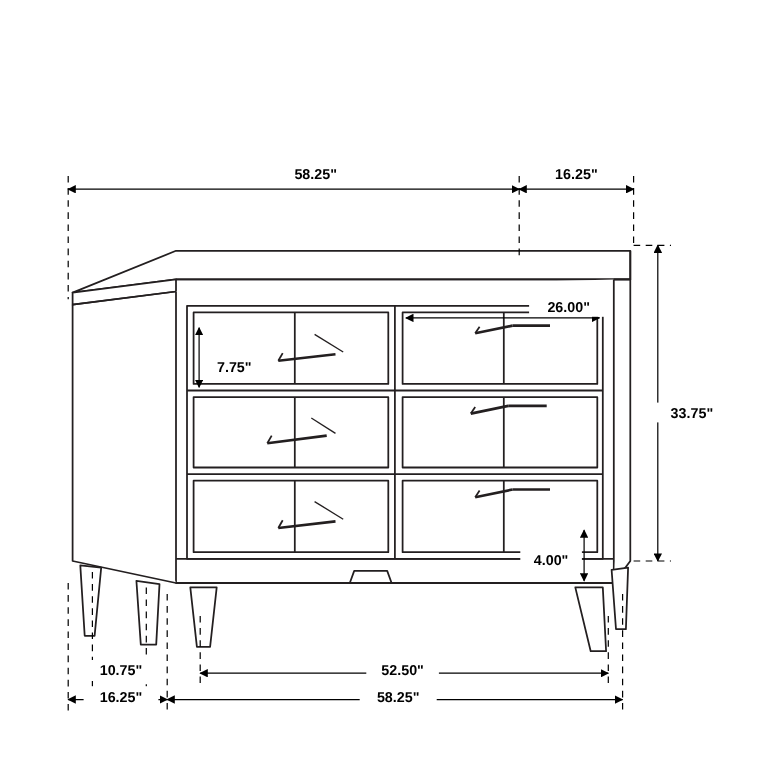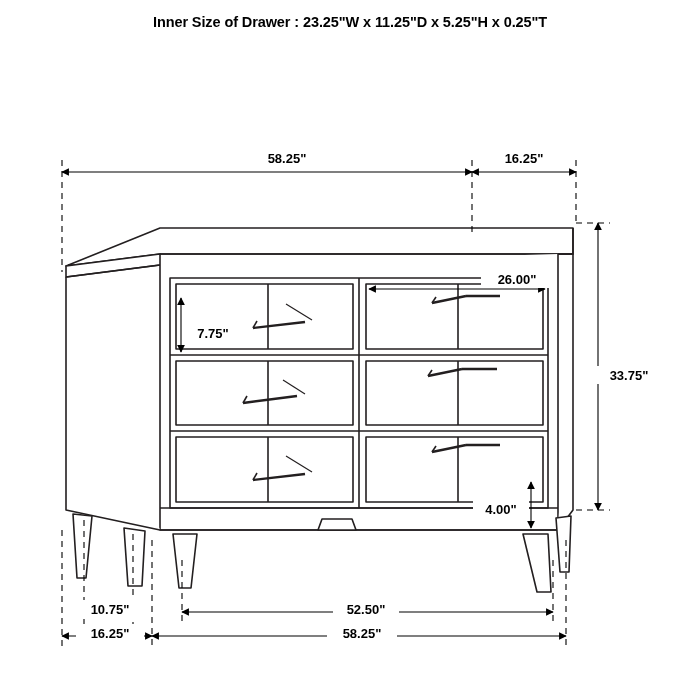--- a/index.html
+++ b/index.html
@@ -41,21 +41,20 @@
     font-size: 13px;
     font-weight: bold;
     fill: #000000;
   }
 </style>
 </head>
 <body>
 
 <div id="stage">
 
-  <div class="title">Inner Size of Drawer : 23.25"W x 11.25"D x 5.25"H x 0.25"T</div>
 
   <svg class="diagram" viewBox="0 0 700 700">
     <defs>
       <marker id="arrowEnd" viewBox="0 0 10 10" refX="9" refY="5" markerWidth="7" markerHeight="7" orient="auto-start-reverse">
         <path d="M0,0 L10,5 L0,10 z" fill="#000"></path>
       </marker>
       <marker id="arrowStart" viewBox="0 0 10 10" refX="9" refY="5" markerWidth="7" markerHeight="7" orient="auto-start-reverse">
         <path d="M0,0 L10,5 L0,10 z" fill="#000"></path>
       </marker>
     </defs>

